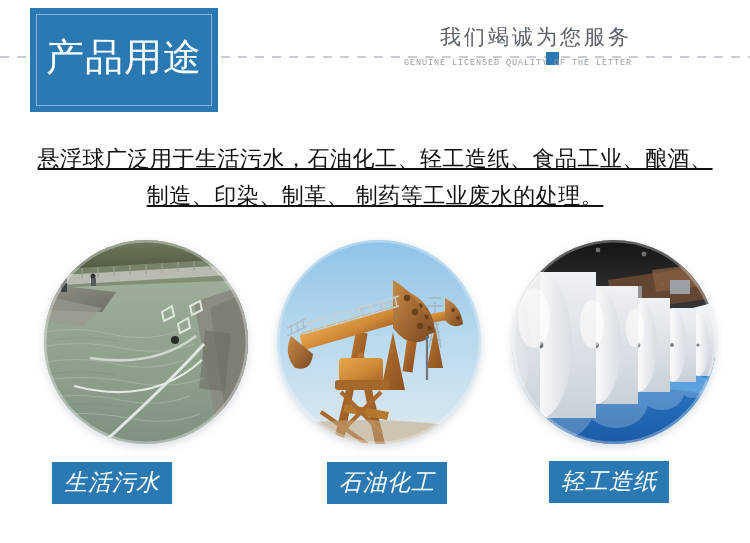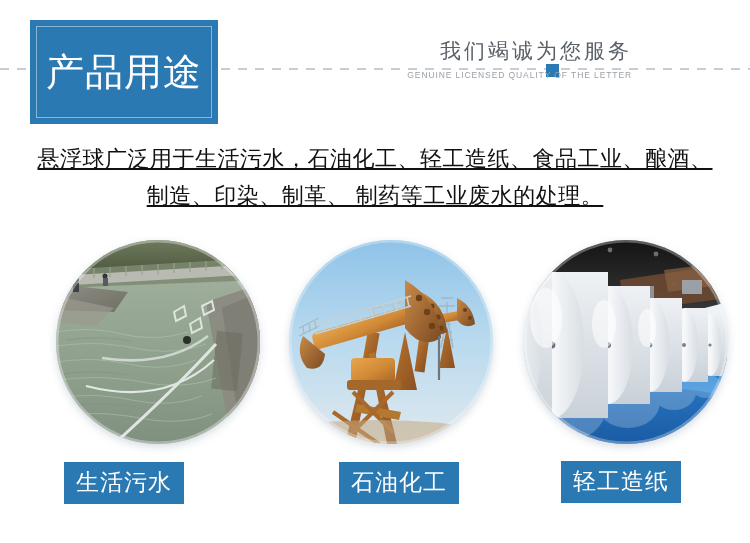--- a/index.html
+++ b/index.html
@@ -12,23 +12,24 @@
     background: #ffffff;
     font-family: "Liberation Sans", "DejaVu Sans", sans-serif;
     overflow: hidden;
     position: relative;
   }
 
   
   .header {
     position: absolute;
     left: 0;
-    top: 12px;
+    top: 0;
     width: 646px;
     height: 120px;
+    font-family: Liberation Mono, monospace;
   }
 
   .dash-line {
     position: absolute;
     left: 0;
     top: 56px;
     width: 750px;
     height: 2px;
     background-image: repeating-linear-gradient(
         to right,
@@ -108,24 +109,25 @@
     color: #111111;
     font-size: 22px;
     line-height: 37px;
     letter-spacing: 0.5px;
     text-decoration: underline;
   }
 
   
   .cards {
     position: absolute;
-    left: 16px;
+    left: 4px;
     top: 240px;
     width: 694px;
     height: 270px;
+    font-style: italic;
   }
   .card {
     position: absolute;
     top: 0;
     width: 204px;
   }
   .card-1 { left: 40px; }
   .card-2 { left: 273px; }
   .card-3 { left: 508px; }
 

